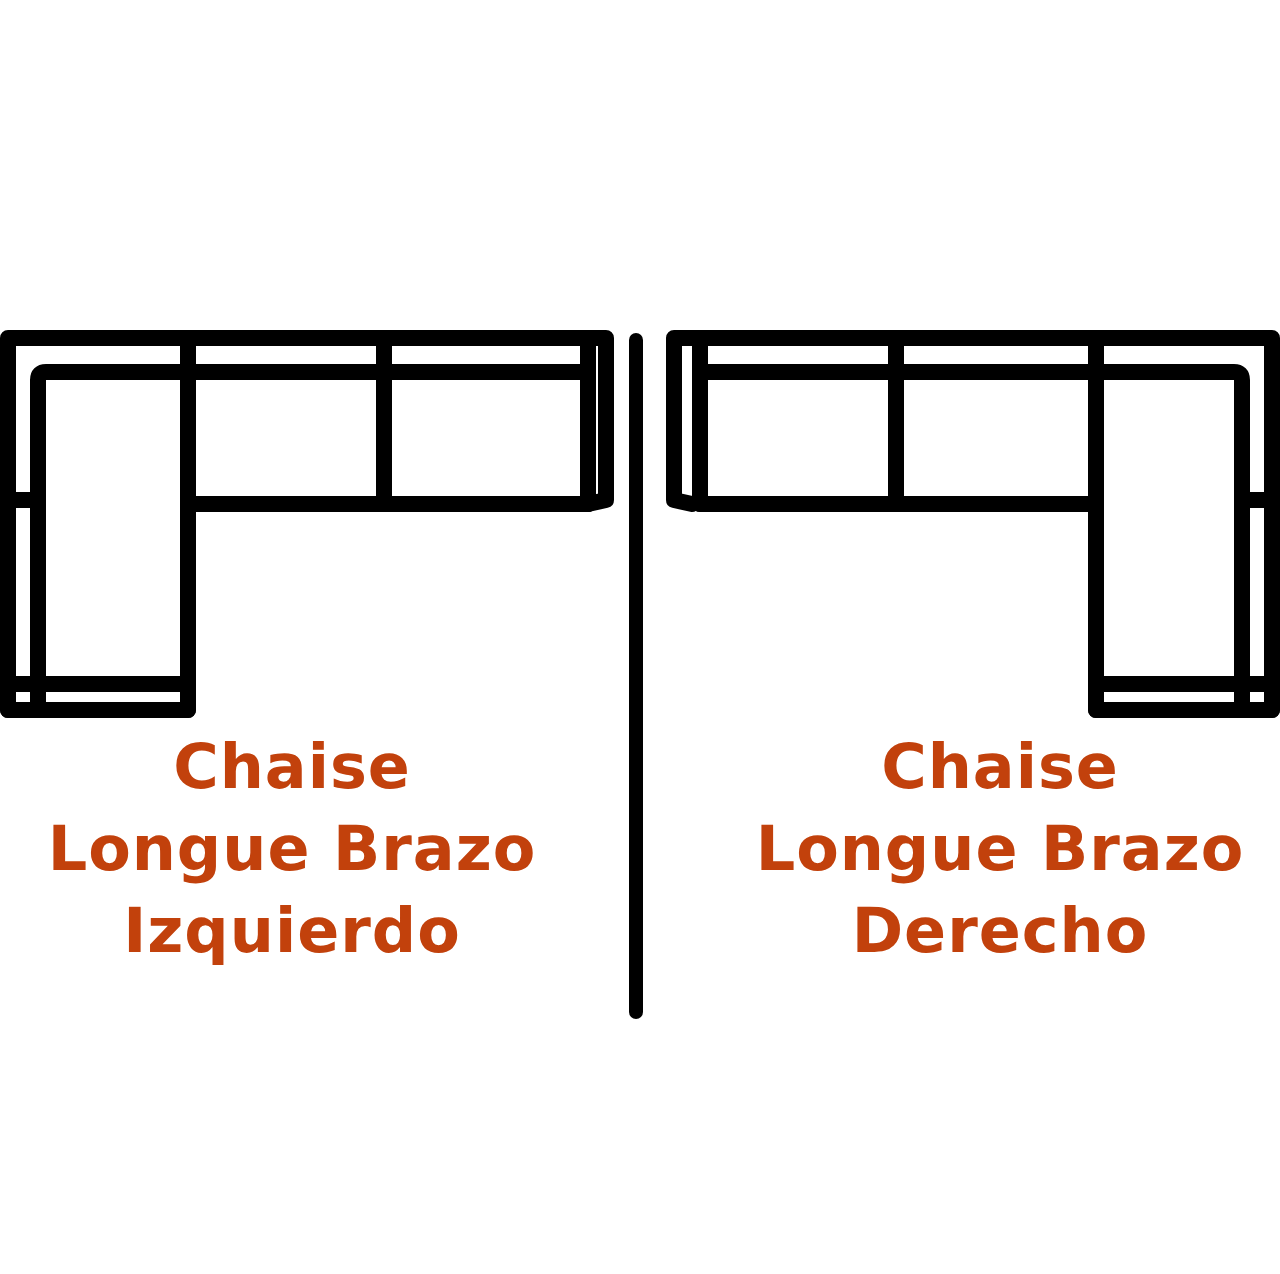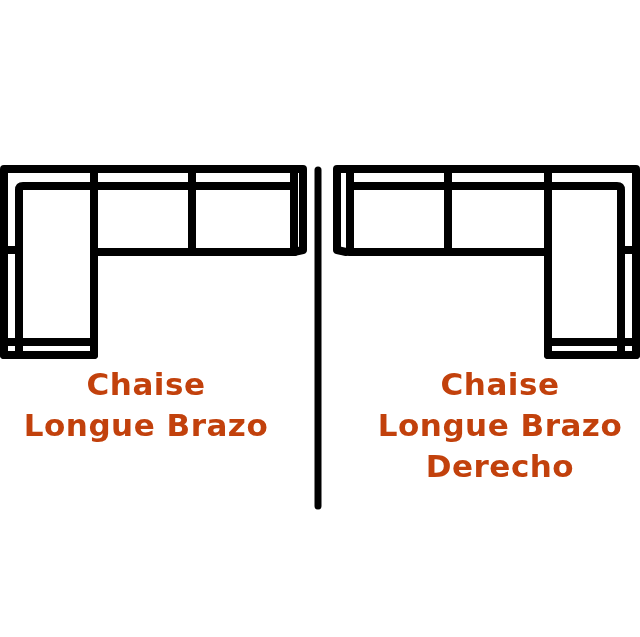--- a/index.html
+++ b/index.html
@@ -65,19 +65,20 @@
       <path d="M548 355 L636 355"></path>
     </g>
 
     <path d="M318 170 L318 506" stroke-width="7"></path>
   </g>
 </svg>
 
 <div class="label" id="label-left">
   <span>Chaise</span>
   <span>Longue Brazo</span>
+  <span>Izquierdo</span>
 </div>
 
 <div class="label" id="label-right">
   <span>Chaise</span>
   <span>Longue Brazo</span>
   <span>Derecho</span>
 </div>
 
 </body></html>

